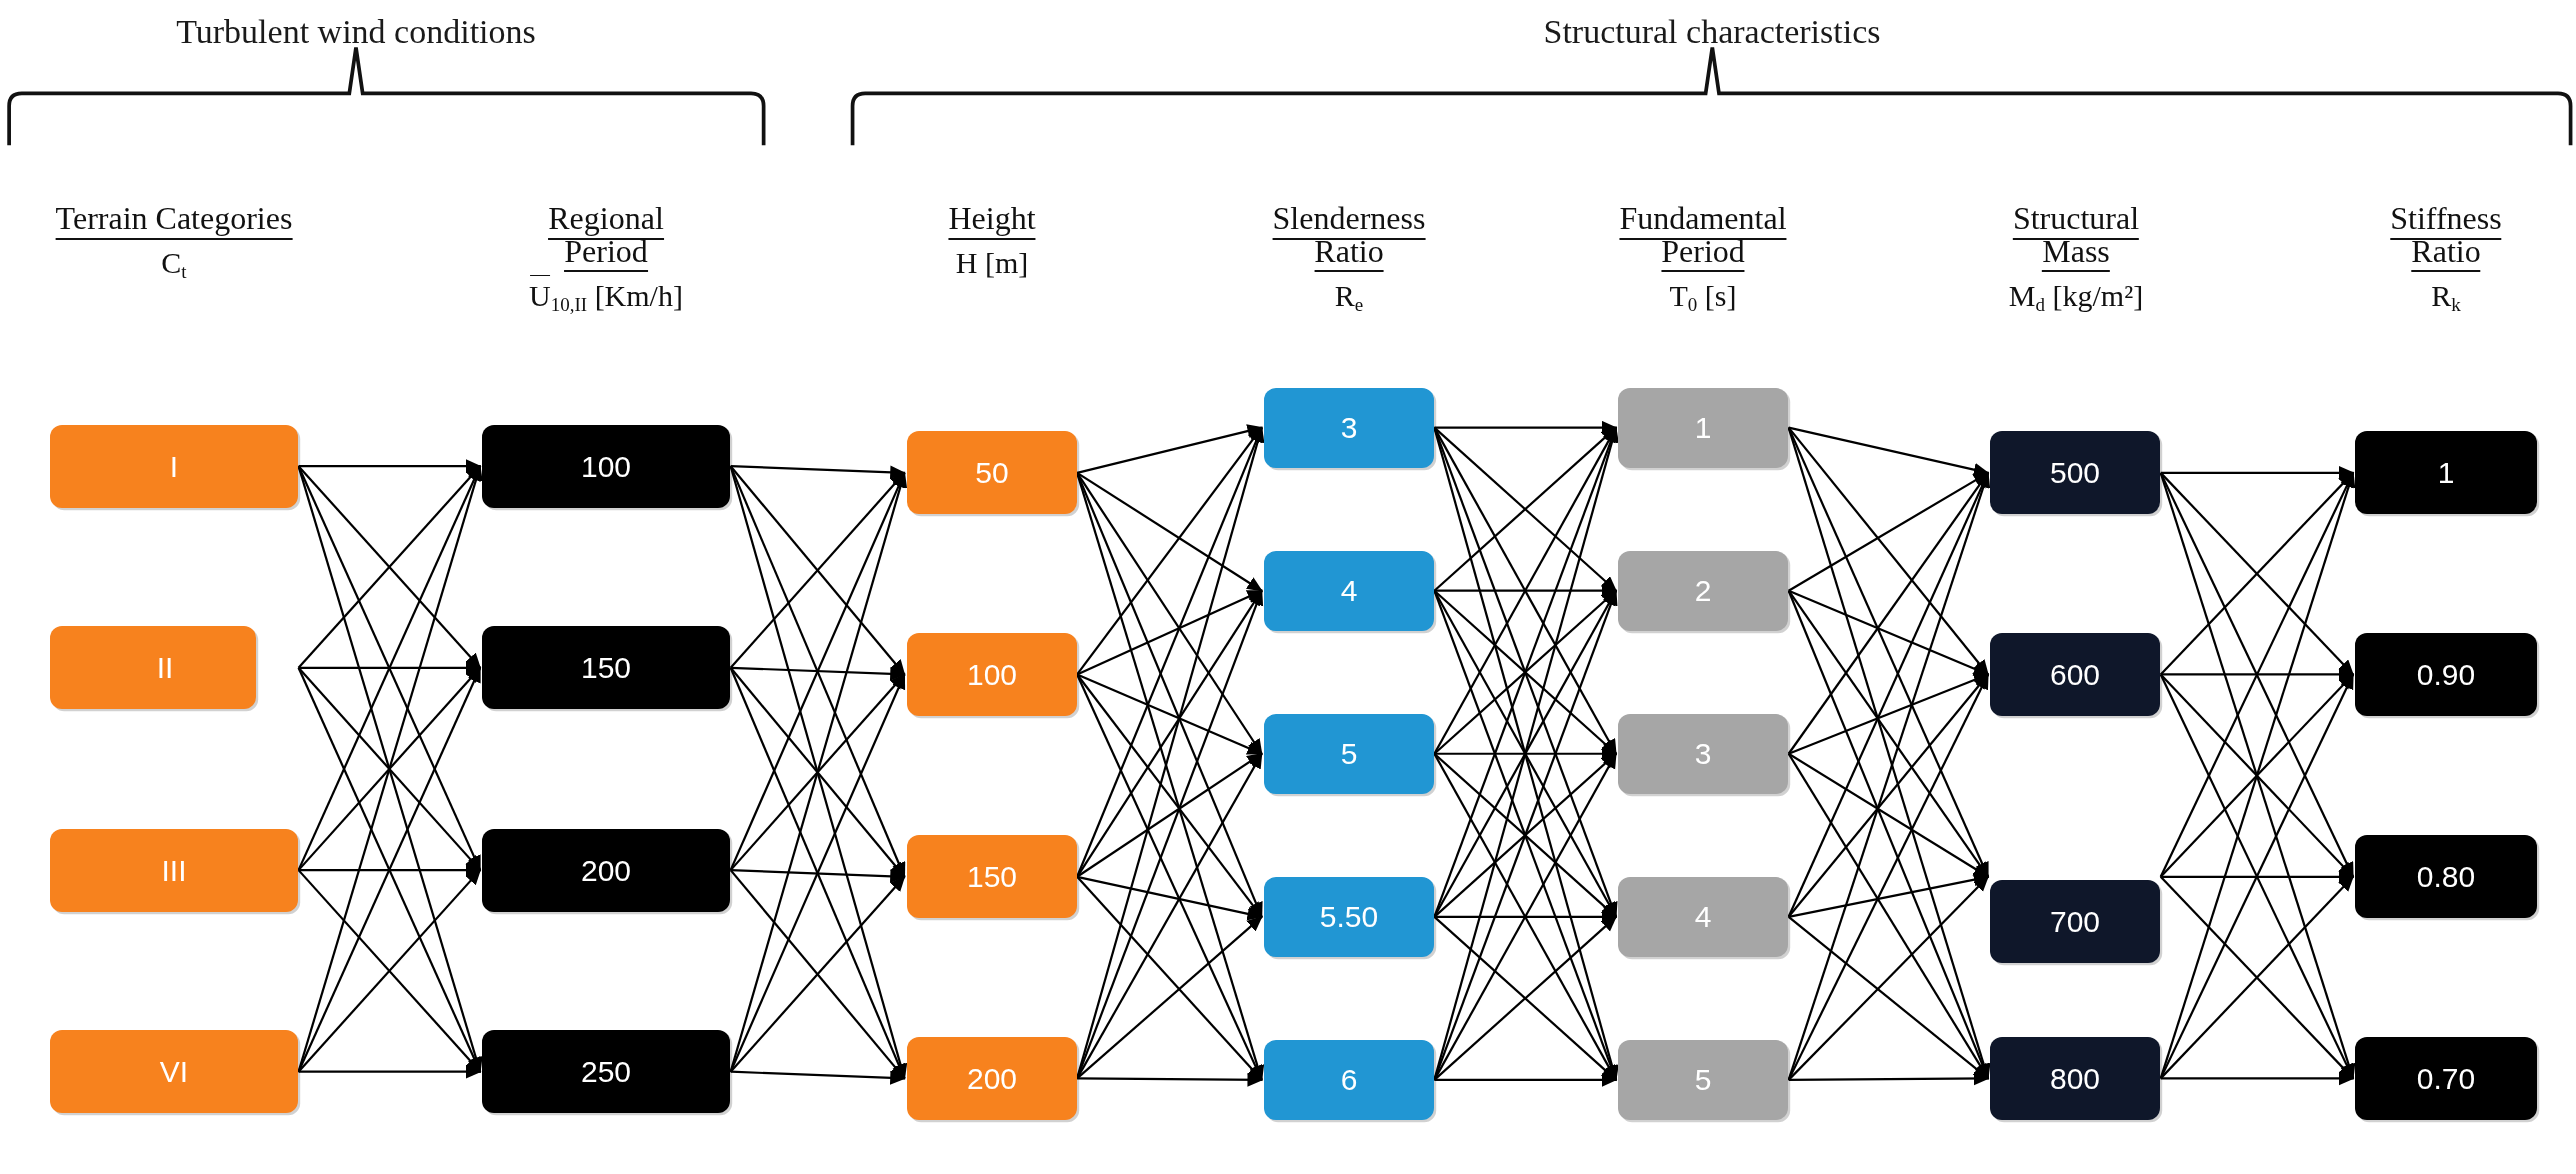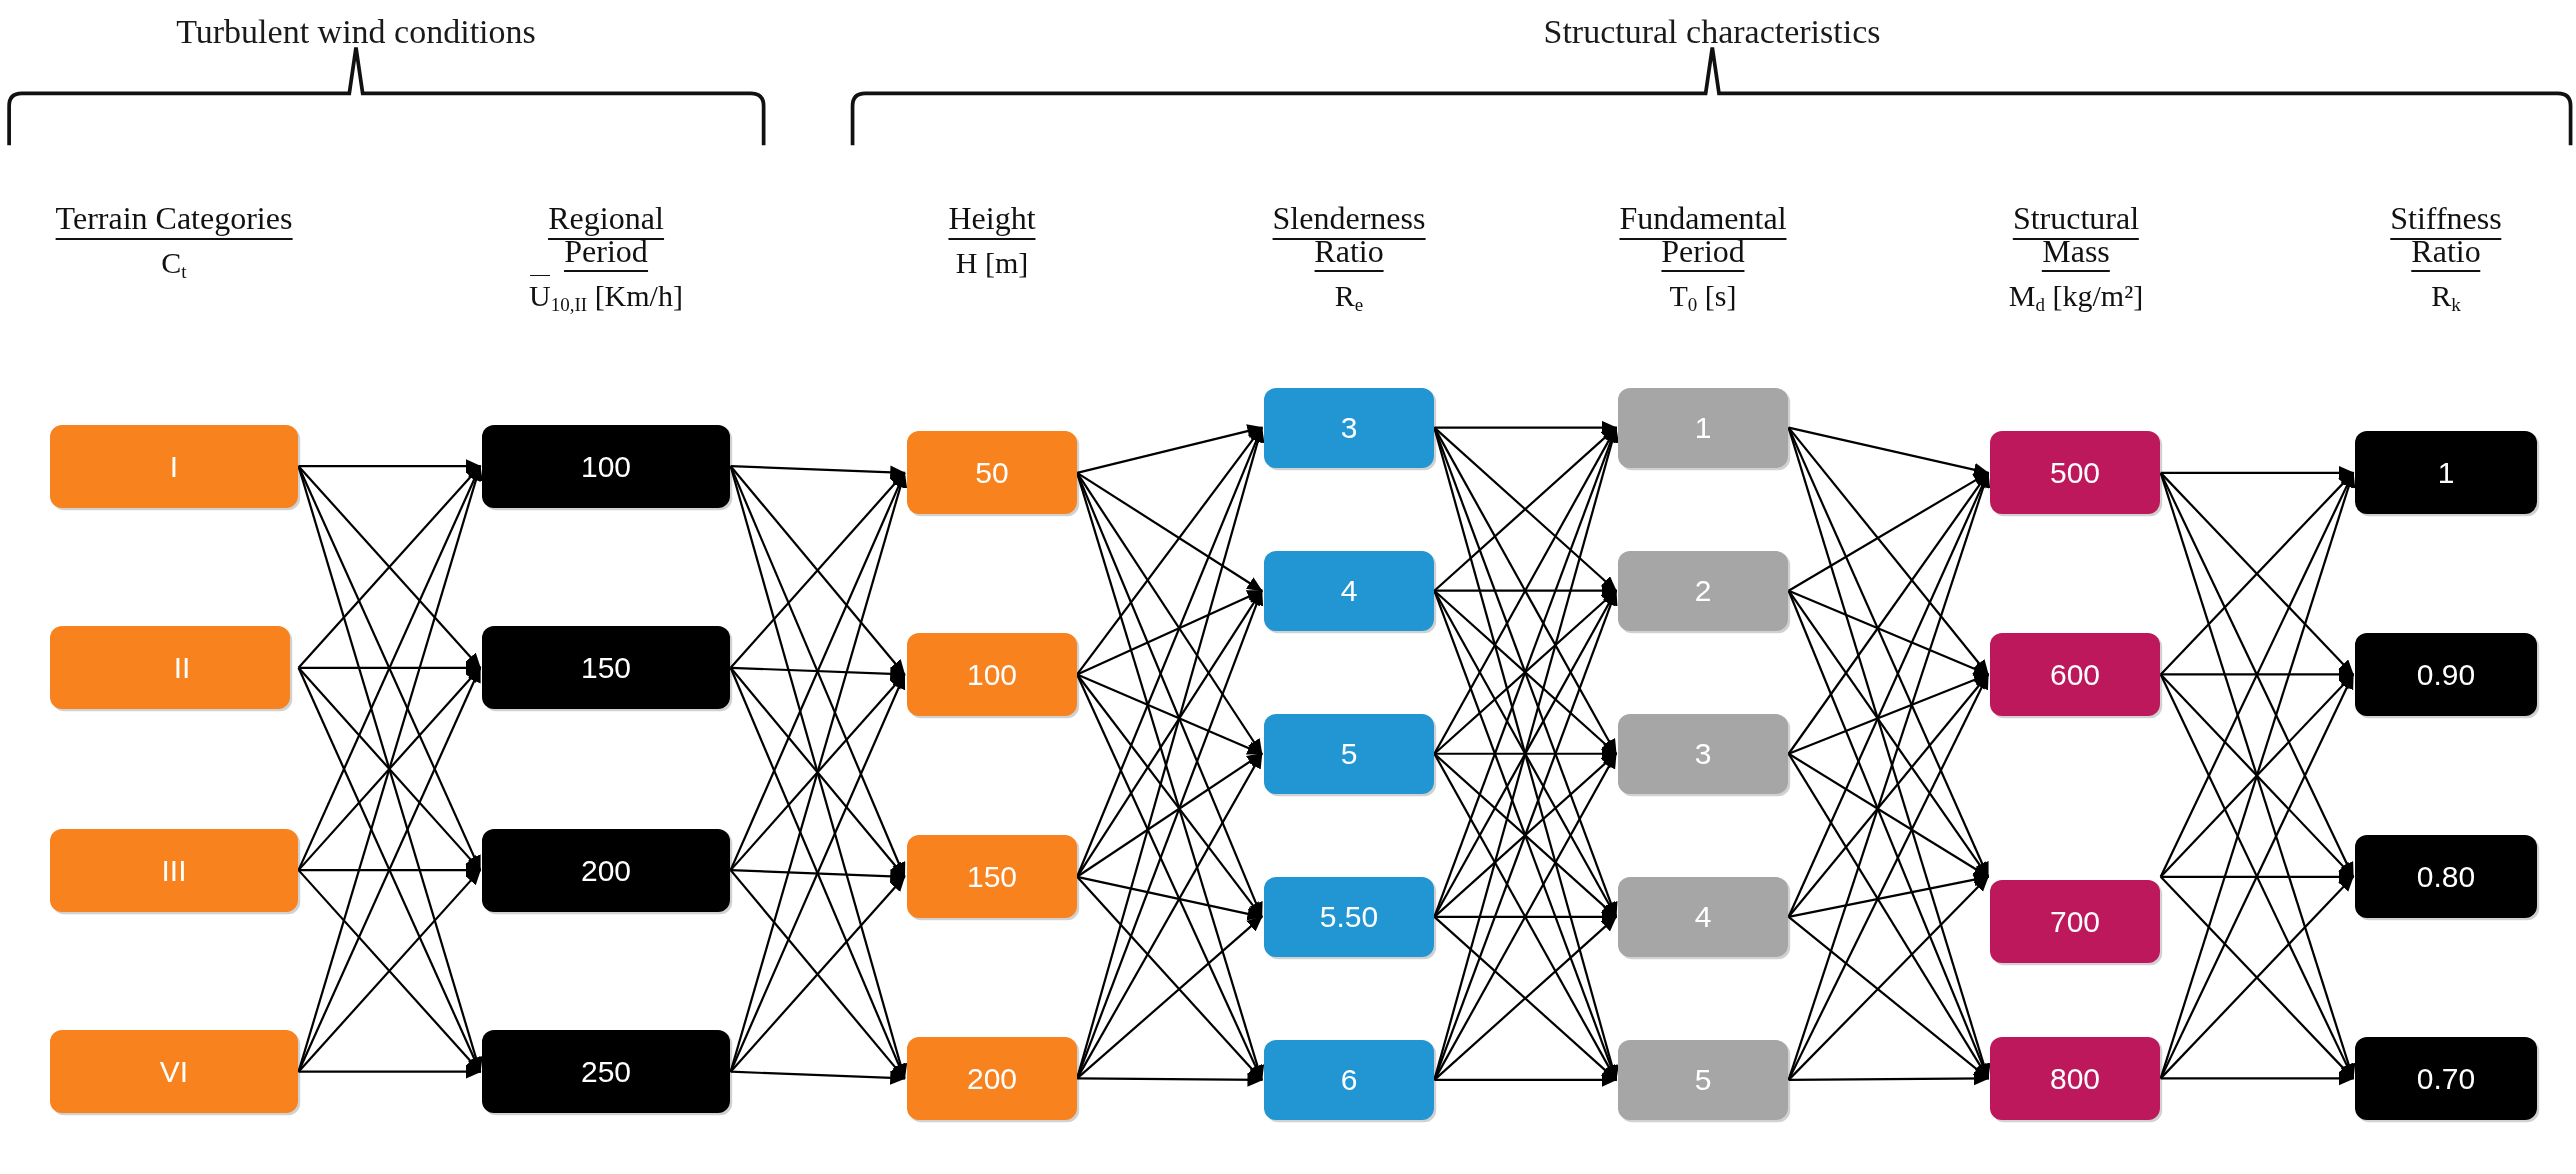--- a/index.html
+++ b/index.html
@@ -26,21 +26,21 @@
 
   
   .node{position:absolute;border-radius:12px;display:flex;align-items:center;
       justify-content:center;color:#ffffff;font-family:"Liberation Sans", sans-serif;
       font-size:30px;box-sizing:border-box;
       box-shadow:2.2px 2.2px 0 rgba(0,0,0,0.18);}
   .n-orange{background:#F7821E;}
   .n-black {background:#000000;}
   .n-lblue {background:#2196D3;}
   .n-gray  {background:#A6A6A6;}
-  .n-dblue {background:#be185d;}
+  .n-dblue {background:#0f172a;}
 
   svg.edges{position:absolute;left:0;top:0;width:2576px;height:1174px;
       pointer-events:none;}
   svg.braces{position:absolute;left:0;top:0;width:2576px;height:1174px;
       pointer-events:none;}
 </style>
 </head>
 <body>
 
 <div id="stage">
@@ -207,21 +207,21 @@
       <div class="col-head" style="left: 2446px; top: 202px;">
         <span class="hline"><span class="u">Stiffness</span></span>
         <span class="hline"><span class="u">Ratio</span></span>
         <span class="sym">R<sub>k</sub></span>
       </div>
     </div>
   <div id="nodes">
       <div class="node n-orange" style="left: 50px; top: 425px; width: 248px; height: 83px;">
         <span>I</span>
       </div>
-      <div class="node n-orange" style="left: 50px; top: 626px; width: 240px; height: 83px; padding-left: 24px;">
+      <div class="node n-orange" style="left: 50px; top: 626px; width: 206px; height: 83px; padding-left: 24px;">
         <span>II</span>
       </div>
       <div class="node n-orange" style="left: 50px; top: 829px; width: 248px; height: 83px;">
         <span>III</span>
       </div>
       <div class="node n-orange" style="left: 50px; top: 1030px; width: 248px; height: 83px;">
         <span>VI</span>
       </div>
       <div class="node n-black" style="left: 482px; top: 425px; width: 248px; height: 83px;">
         <span>100</span>

